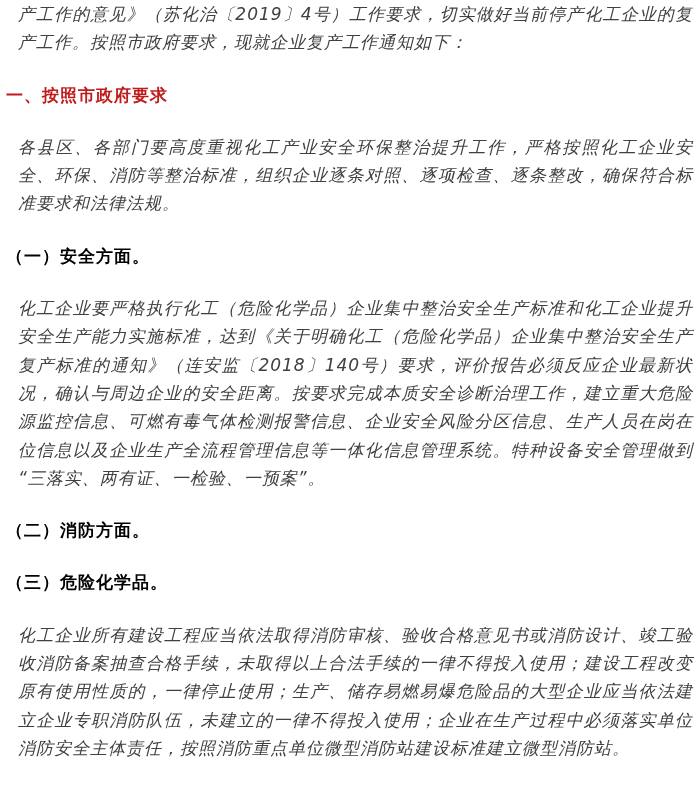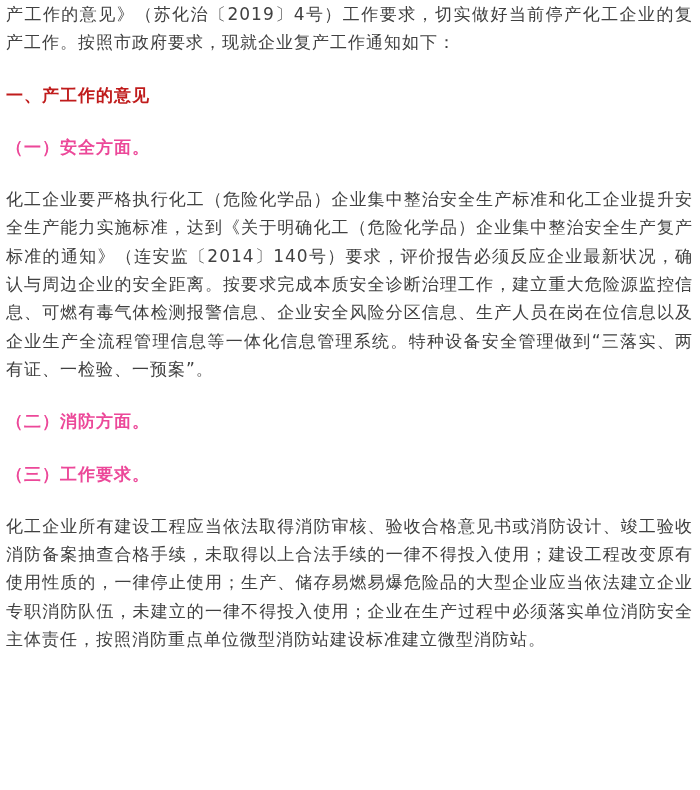--- a/index.html
+++ b/index.html
@@ -19,53 +19,55 @@
     font-family: "DejaVu Sans", sans-serif;
     font-size: 17px;
     line-height: 28.3px;
     letter-spacing: 1px;
     color: #404040;
     text-align: justify;
     text-justify: inter-ideograph;
     word-break: break-all;
   }
   .article p {
-    margin: 0 0 24px 0;
+    margin: 0 0 24px 12px;
+    font-style: italic;
   }
   .heading-red {
     margin: 0 0 24px 0;
     font-size: 17px;
     line-height: 28.3px;
     font-weight: 700;
     color: #c01c1c;
     text-align: left;
   }
   .heading-sub {
     margin: 0 0 24px 0;
     font-size: 17px;
     line-height: 28.3px;
     font-weight: 700;
-    color: #ec4899;
+    color: #000000;
     text-align: left;
   }
 </style>
 </head>
 <body>
 
 <div class="article">
 
   <p>产工作的意见》（苏化治〔2019〕4号）工作要求，切实做好当前停产化工企业的复产工作。按照市政府要求，现就企业复产工作通知如下：</p>
 
-  <h2 class="heading-red">一、产工作的意见</h2>
+  <h2 class="heading-red">一、按照市政府要求</h2>
 
+  <p>各县区、各部门要高度重视化工产业安全环保整治提升工作，严格按照化工企业安全、环保、消防等整治标准，组织企业逐条对照、逐项检查、逐条整改，确保符合标准要求和法律法规。</p>
 
   <h3 class="heading-sub">（一）安全方面。</h3>
 
-  <p>化工企业要严格执行化工（危险化学品）企业集中整治安全生产标准和化工企业提升安全生产能力实施标准，达到《关于明确化工（危险化学品）企业集中整治安全生产复产标准的通知》（连安监〔2014〕140号）要求，评价报告必须反应企业最新状况，确认与周边企业的安全距离。按要求完成本质安全诊断治理工作，建立重大危险源监控信息、可燃有毒气体检测报警信息、企业安全风险分区信息、生产人员在岗在位信息以及企业生产全流程管理信息等一体化信息管理系统。特种设备安全管理做到“三落实、两有证、一检验、一预案”。</p>
+  <p>化工企业要严格执行化工（危险化学品）企业集中整治安全生产标准和化工企业提升安全生产能力实施标准，达到《关于明确化工（危险化学品）企业集中整治安全生产复产标准的通知》（连安监〔2018〕140号）要求，评价报告必须反应企业最新状况，确认与周边企业的安全距离。按要求完成本质安全诊断治理工作，建立重大危险源监控信息、可燃有毒气体检测报警信息、企业安全风险分区信息、生产人员在岗在位信息以及企业生产全流程管理信息等一体化信息管理系统。特种设备安全管理做到“三落实、两有证、一检验、一预案”。</p>
 
   <h3 class="heading-sub">（二）消防方面。</h3>
 
 
-  <h3 class="heading-sub">（三）工作要求。</h3>
+  <h3 class="heading-sub">（三）危险化学品。</h3>
 
   <p>化工企业所有建设工程应当依法取得消防审核、验收合格意见书或消防设计、竣工验收消防备案抽查合格手续，未取得以上合法手续的一律不得投入使用；建设工程改变原有使用性质的，一律停止使用；生产、储存易燃易爆危险品的大型企业应当依法建立企业专职消防队伍，未建立的一律不得投入使用；企业在生产过程中必须落实单位消防安全主体责任，按照消防重点单位微型消防站建设标准建立微型消防站。</p>
 
 </div>
 
 </body></html>

